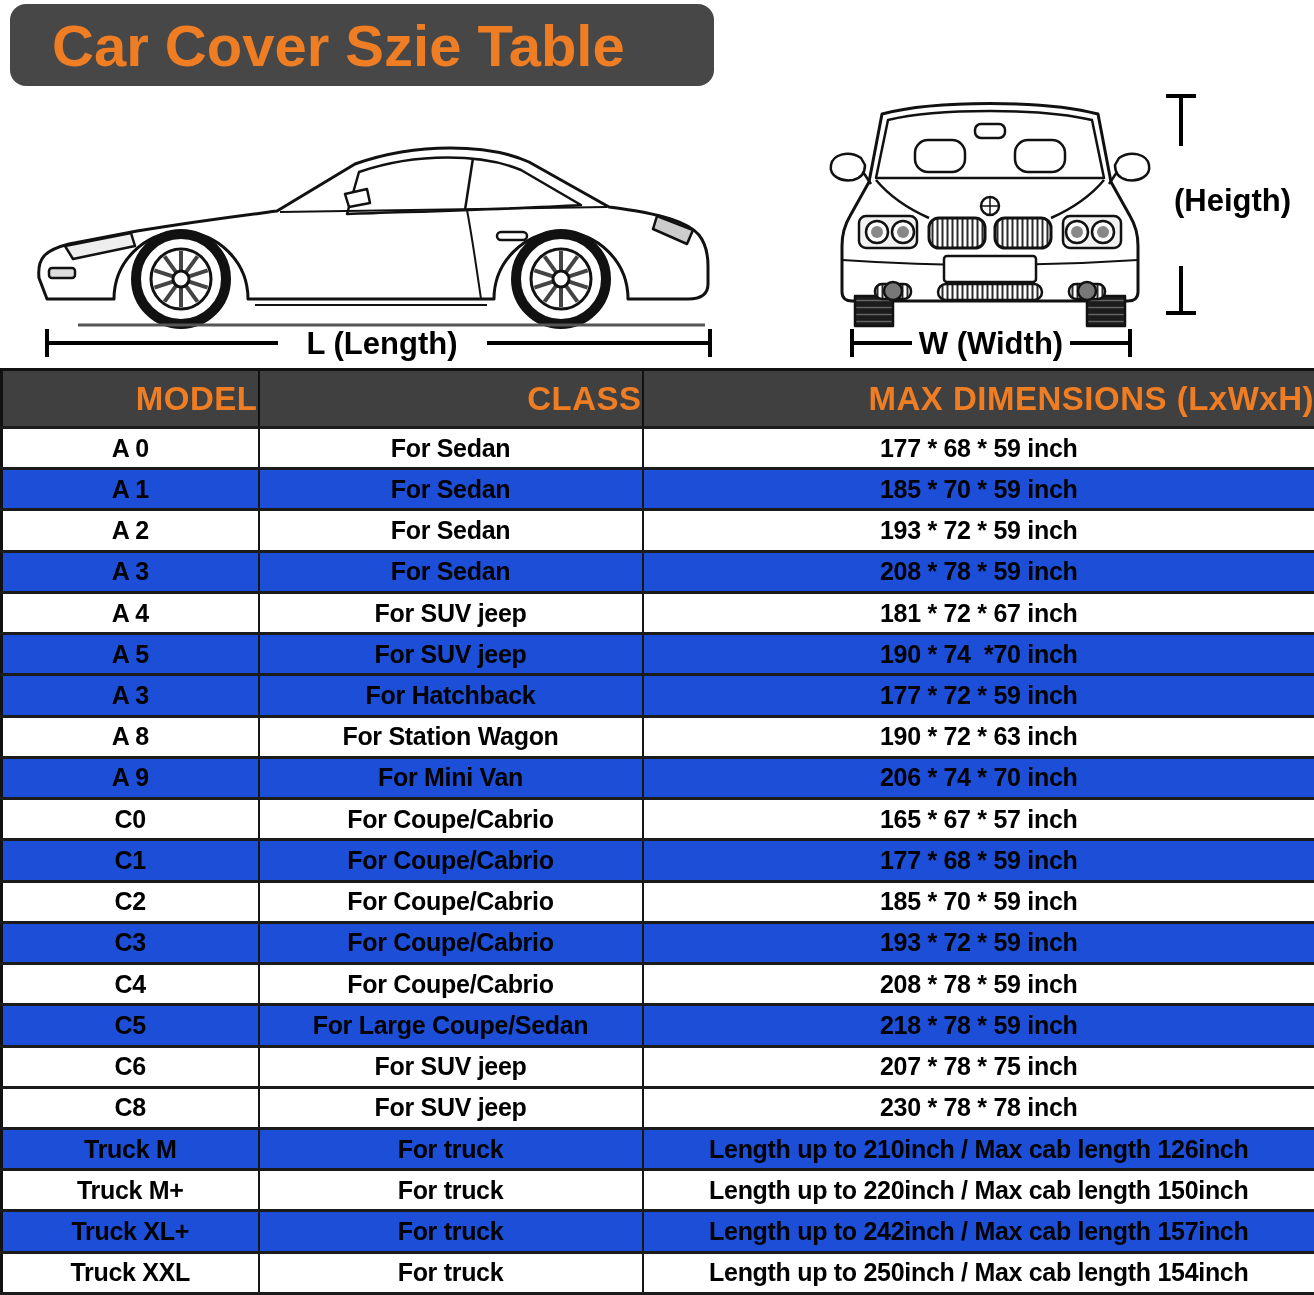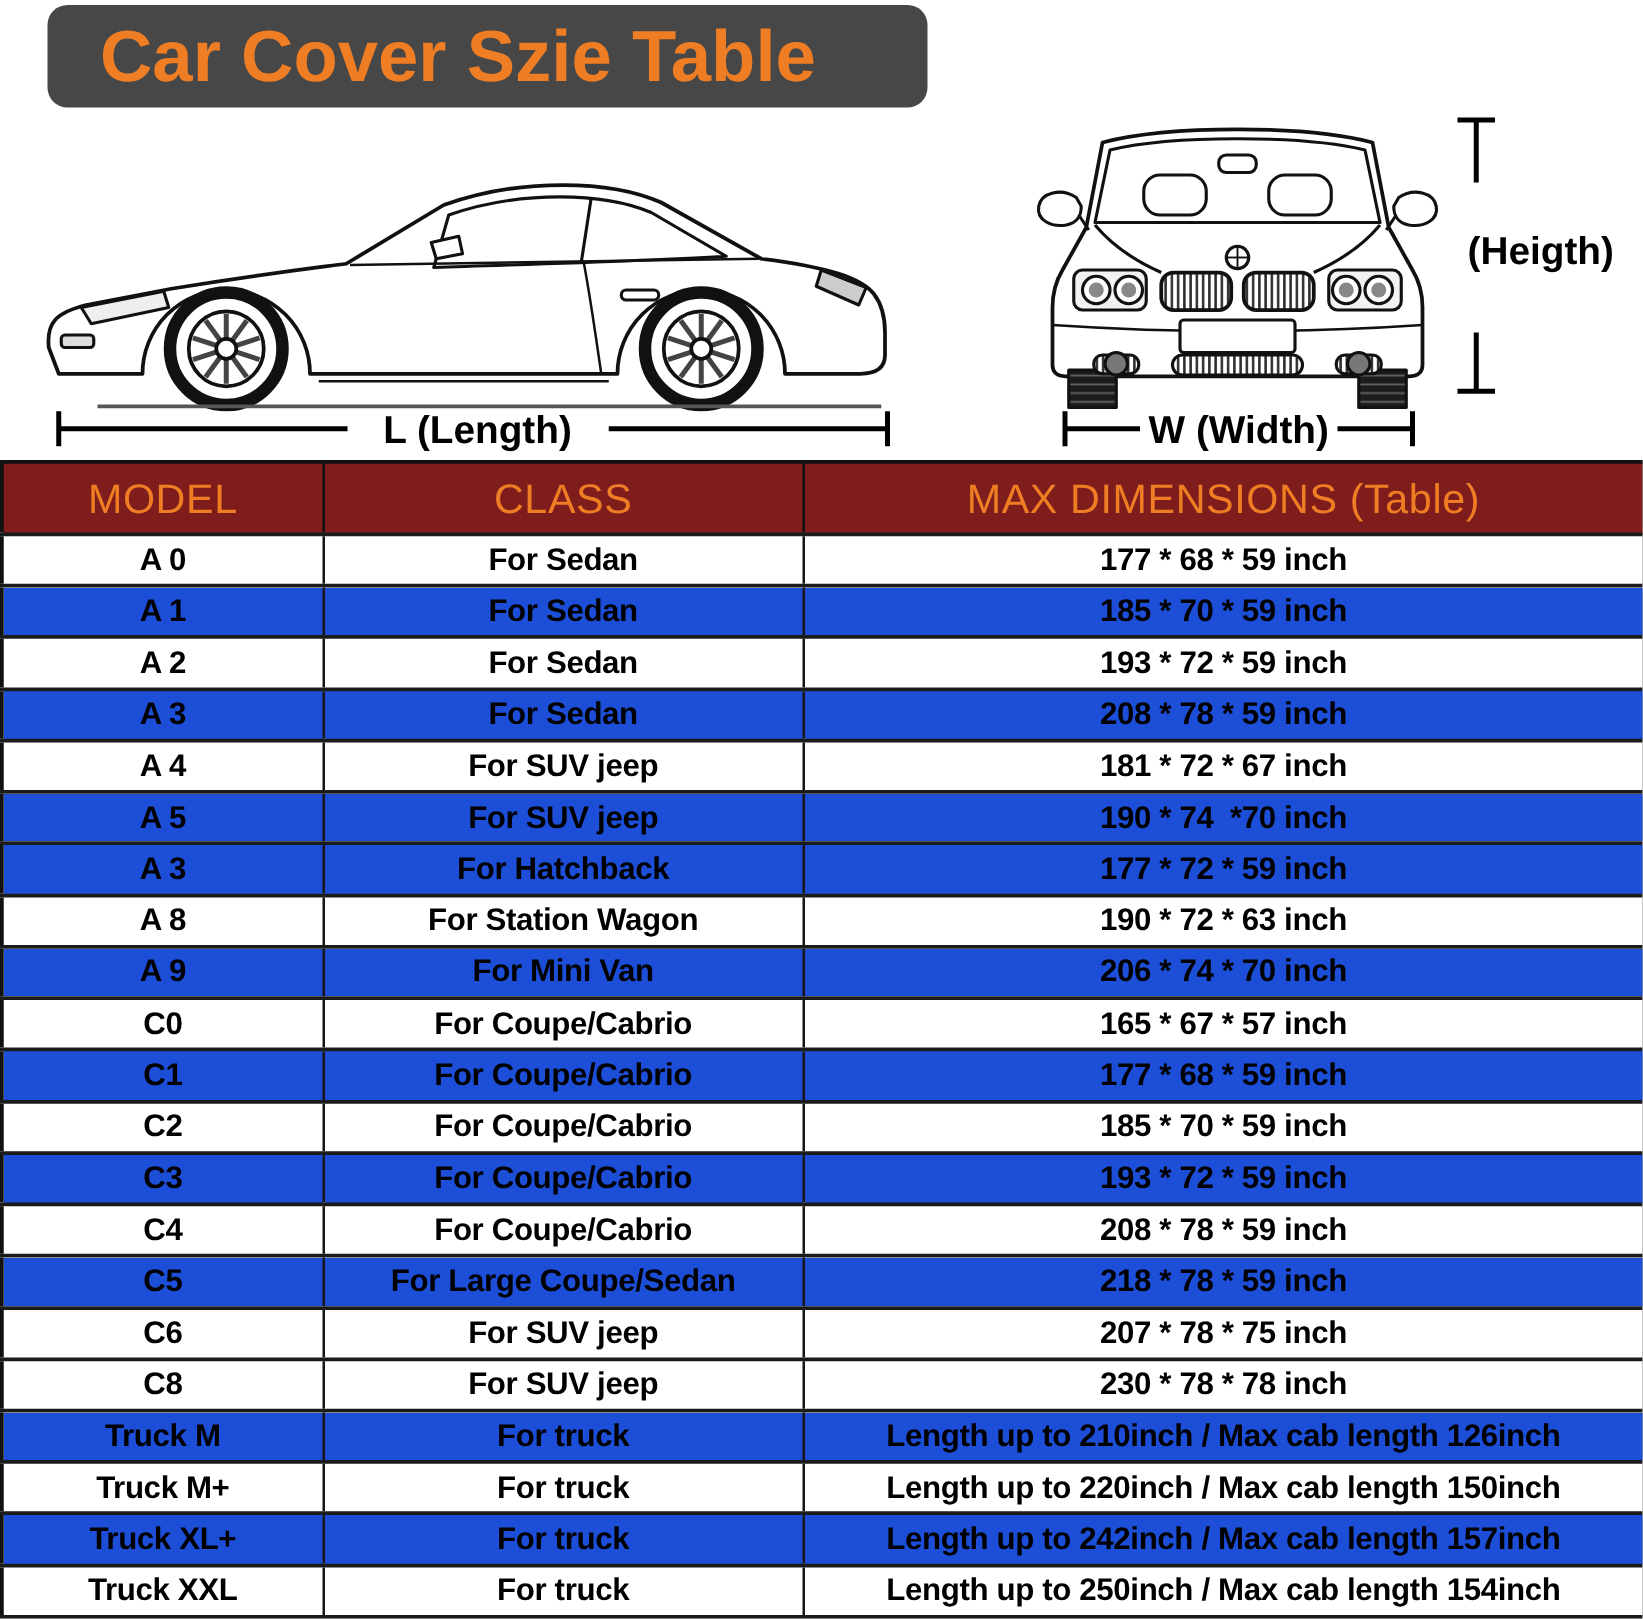--- a/index.html
+++ b/index.html
@@ -3,36 +3,36 @@
 <meta charset="utf-8">
 <style>
   html,body{margin:0;padding:0;}
   body{
     width:1314px;height:1295px;position:relative;background:#ffffff;
     font-family:"Liberation Sans", sans-serif;overflow:hidden;
   }
   .title-banner{
     position:absolute;left:10px;top:4px;width:704px;height:82px;
     background:#474747;border-radius:16px;box-sizing:border-box;
-    display:flex;align-items:center;padding-left:42px;margin-left:28px;
+    display:flex;align-items:center;padding-left:42px;
   }
   .title-banner span{
     color:#EE7D24;font-size:58px;font-weight:bold;letter-spacing:0px;
     white-space:nowrap;
   }
   svg.diagram{position:absolute;left:0;top:88px;width:1314px;height:280px;}
   .dim-text{font-family:"Liberation Sans",sans-serif;font-size:31px;font-weight:bold;fill:#000;}
   table.size-table{
     position:absolute;left:0;top:368px;width:1314px;height:927px;
     border-collapse:collapse;table-layout:fixed;
     border:3px solid #111;
   }
   table.size-table th{
-    background:#7f1d1d;color:#EE7D24;font-size:33px;font-weight:normal;
-    height:55px;border:2px solid #111;letter-spacing:0.5px;padding:0;
+    background:#404040;color:#EE7D24;font-size:33px;font-weight:bold;
+    height:55px;border:2px solid #111;letter-spacing:0.5px;padding:0;text-align:right;
   }
   table.size-table td{
     font-size:25px;font-weight:bold;color:#000;text-align:center;
     border-left:2px solid #161616;border-right:2px solid #161616;
     border-top:3px solid #1b1b1b;border-bottom:3px solid #1b1b1b;
     height:33px;padding:0;letter-spacing:-0.3px;white-space:pre;
     background:#ffffff;overflow:hidden;
   }
   table.size-table tr.alt td{background:#1d4ed8;}
 </style>
@@ -171,21 +171,21 @@
 <table class="size-table">
   <colgroup>
     <col style="width:257px">
       <col style="width:384px">
       <col style="width:673px">
   </colgroup>
   <thead>
     <tr>
       <th>MODEL</th>
       <th>CLASS</th>
-      <th>MAX DIMENSIONS (Table)</th>
+      <th>MAX DIMENSIONS (LxWxH)</th>
     </tr>
   </thead>
   <tbody>
       <tr>
         <td>A 0</td>
         <td>For Sedan</td>
         <td>177 * 68 * 59 inch</td>
       </tr>
       <tr class="alt">
         <td>A 1</td>

